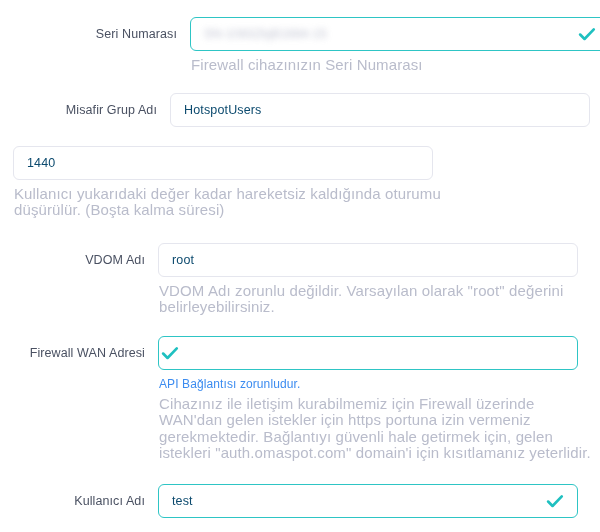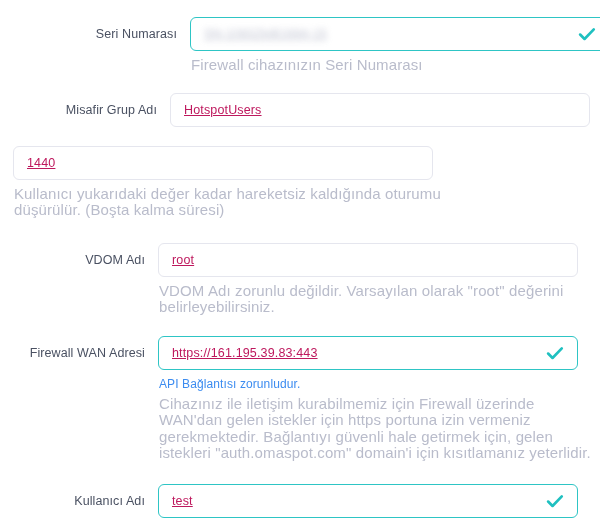--- a/index.html
+++ b/index.html
@@ -61,29 +61,28 @@
     display: flex;
     align-items: center;
   }
 
   .input-wrap.valid {
     border-color: #2ec5c5;
   }
 
   .input-text {
     font-size: 12.5px;
-    color: #be185d;
+    color: #0c4a6e;
     padding-left: 13px;
     letter-spacing: 0.15px;
     line-height: 32px;
     white-space: nowrap;
     overflow: hidden;
     flex: 1;
     font-family: "Liberation Sans", sans-serif;
-    text-decoration: underline;
   }
 
   
   .input-text.redacted {
     color: #a9adc0;
     filter: blur(3.2px);
     opacity: 0.72;
     user-select: none;
   }
 
@@ -170,21 +169,20 @@
         <span class="input-text">root</span>
       </div>
       <div class="helper">VDOM Adı zorunlu değildir. Varsayılan olarak "root" değerini belirleyebilirsiniz.</div>
     </div>
   </div>
 
   <div class="field-row r5">
     <div class="field-label">Firewall WAN Adresi</div>
     <div class="field-col">
       <div class="input-wrap valid">
-        <span class="input-text">https://161.195.39.83:443</span>
         <svg class="check-icon" viewBox="0 0 24 24" aria-hidden="true">
           <path d="M4.5 12.6 L9.3 17.4 L19.4 7.0" fill="none" stroke="#1fc0c0" stroke-width="2.9" stroke-linecap="round" stroke-linejoin="round"></path>
         </svg>
       </div>
       <div class="api-note">API Bağlantısı zorunludur.</div>
       <div class="helper">Cihazınız ile iletişim kurabilmemiz için Firewall üzerinde WAN'dan gelen istekler için https portuna izin vermeniz gerekmektedir. Bağlantıyı güvenli hale getirmek için, gelen istekleri "auth.omaspot.com" domain'i için kısıtlamanız yeterlidir.</div>
     </div>
   </div>
 
   <div class="field-row r6">

